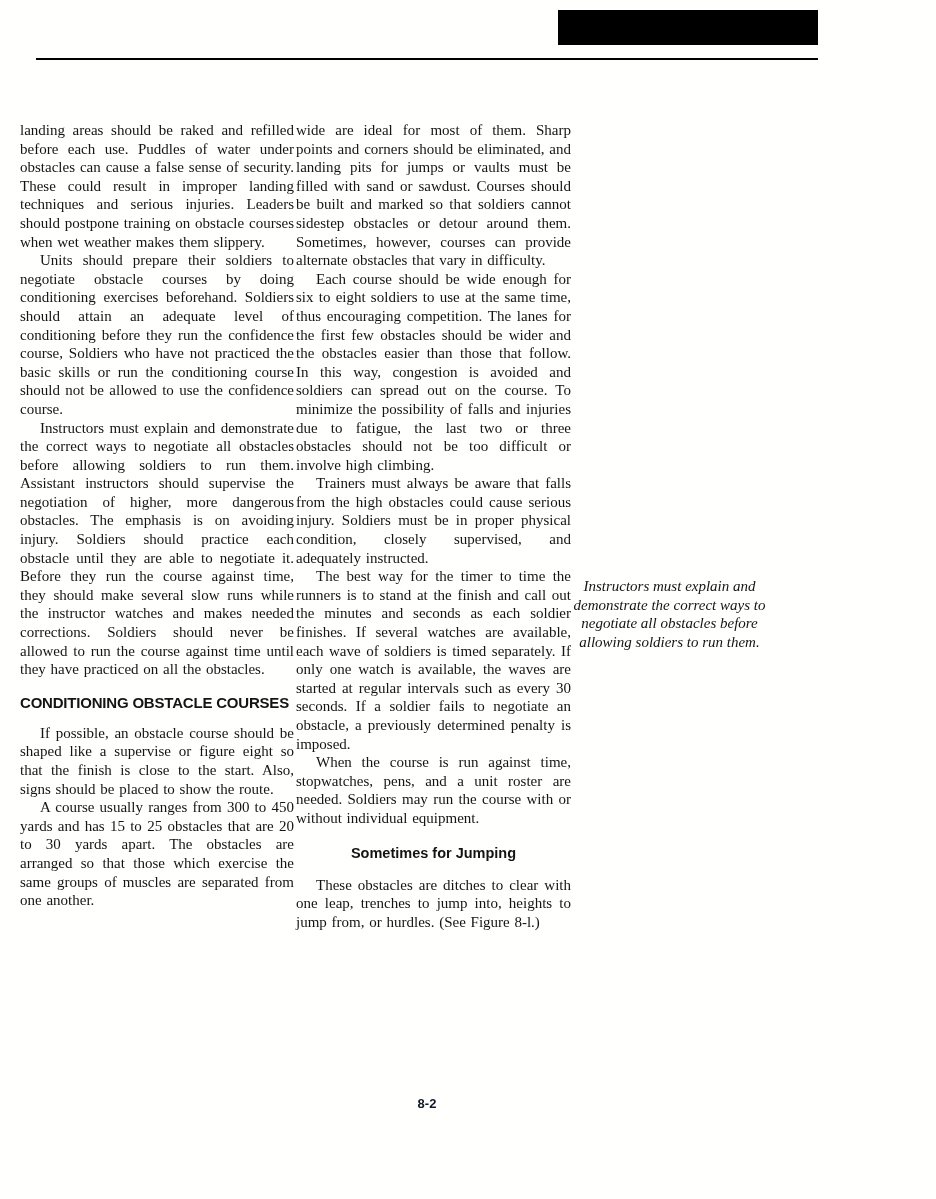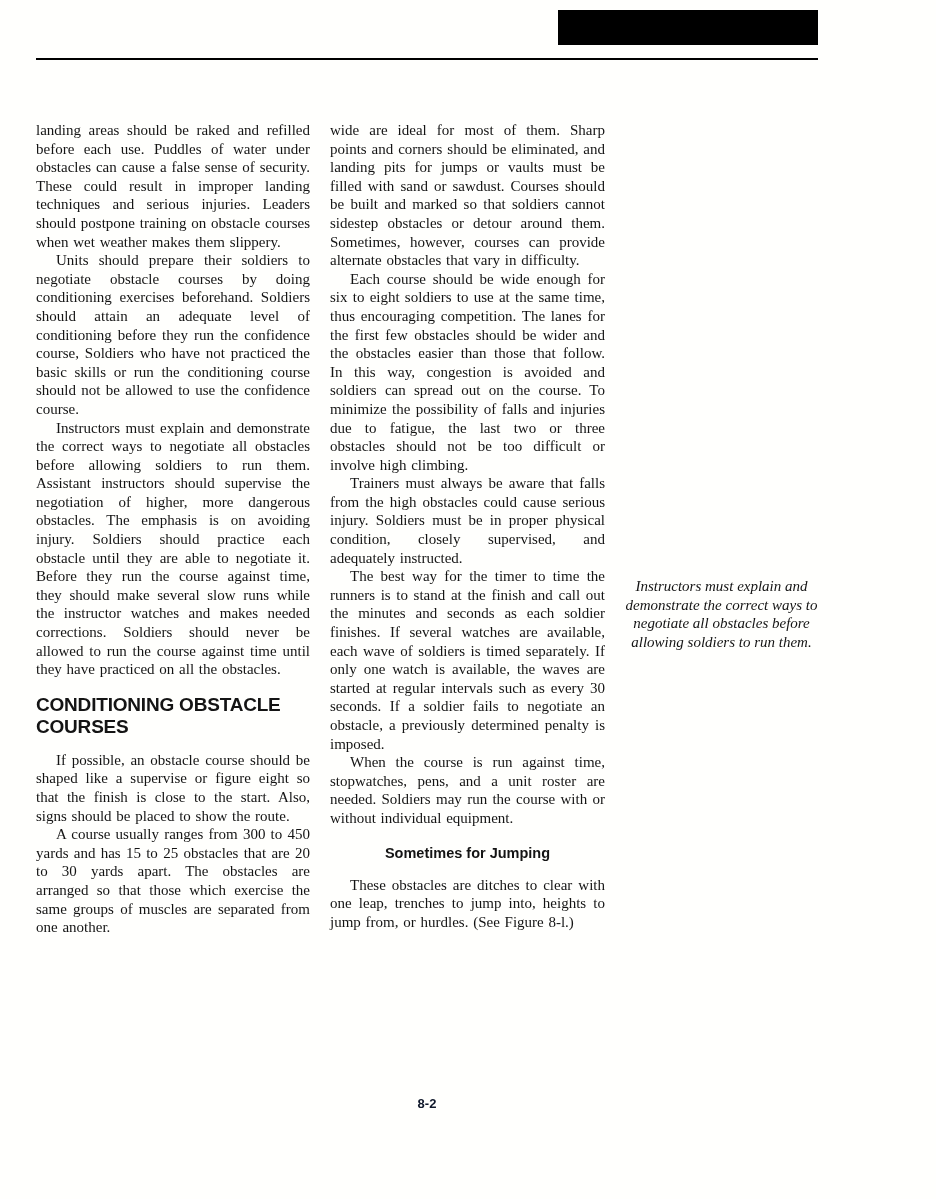--- a/index.html
+++ b/index.html
@@ -28,42 +28,42 @@
   .header-rule {
     position: absolute;
     left: 36px;
     top: 58px;
     width: 782px;
     height: 2px;
     background: #000;
   }
   .content {
     position: absolute;
-    left: 36px;
+    left: 20px;
     top: 121px;
     width: 782px;
     display: flex;
-    gap: 20px;
+    gap: 2px;
     align-items: flex-start;
   }
   .col-left  { width: 274px; }
   .col-right { width: 275px; }
   .col-quote { width: 193px; }
   .content p {
     margin: 0;
     font-size: 15px;
     line-height: 18.6px;
     text-align: justify;
     word-spacing: 1px;
   }
   .content p.indent { text-indent: 20px; }
   .sect-heading {
     font-family: "Liberation Sans", sans-serif;
     font-weight: bold;
-    font-size: 19px;
+    font-size: 15px;
     letter-spacing: -0.2px;
     margin: 15px 0 13px 0;
   }
   .sub-heading {
     font-family: "Liberation Sans", sans-serif;
     font-weight: bold;
     font-size: 14.5px;
     text-align: center;
     margin: 17px 0 15px 0;
   }

